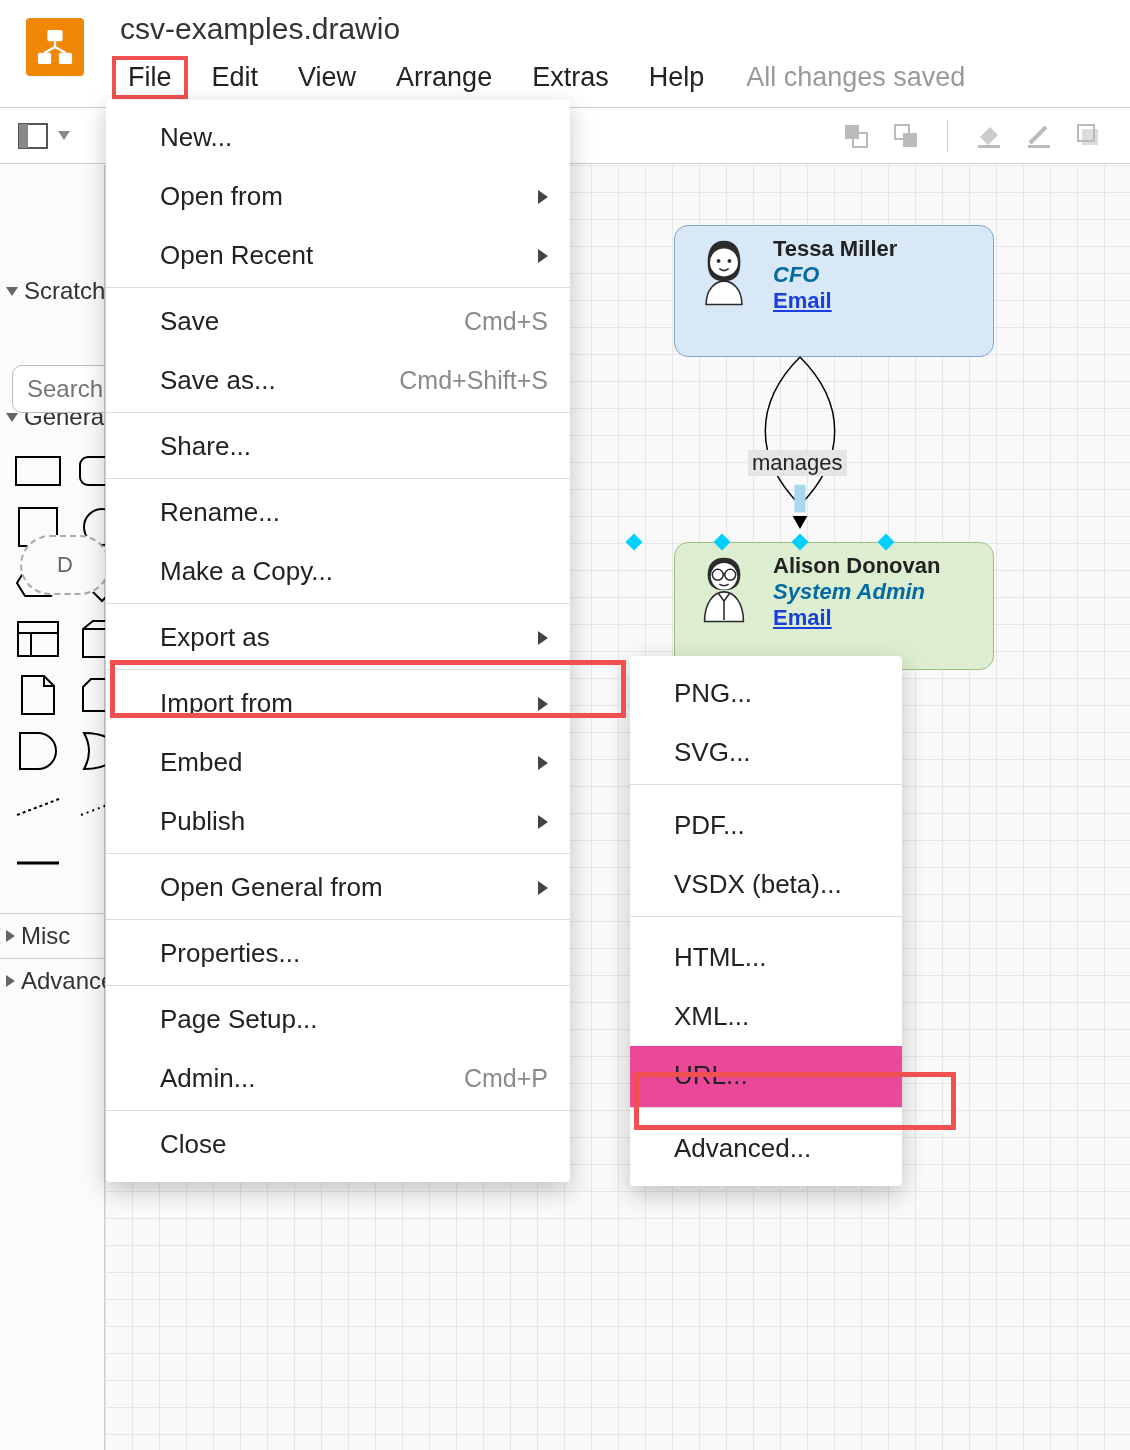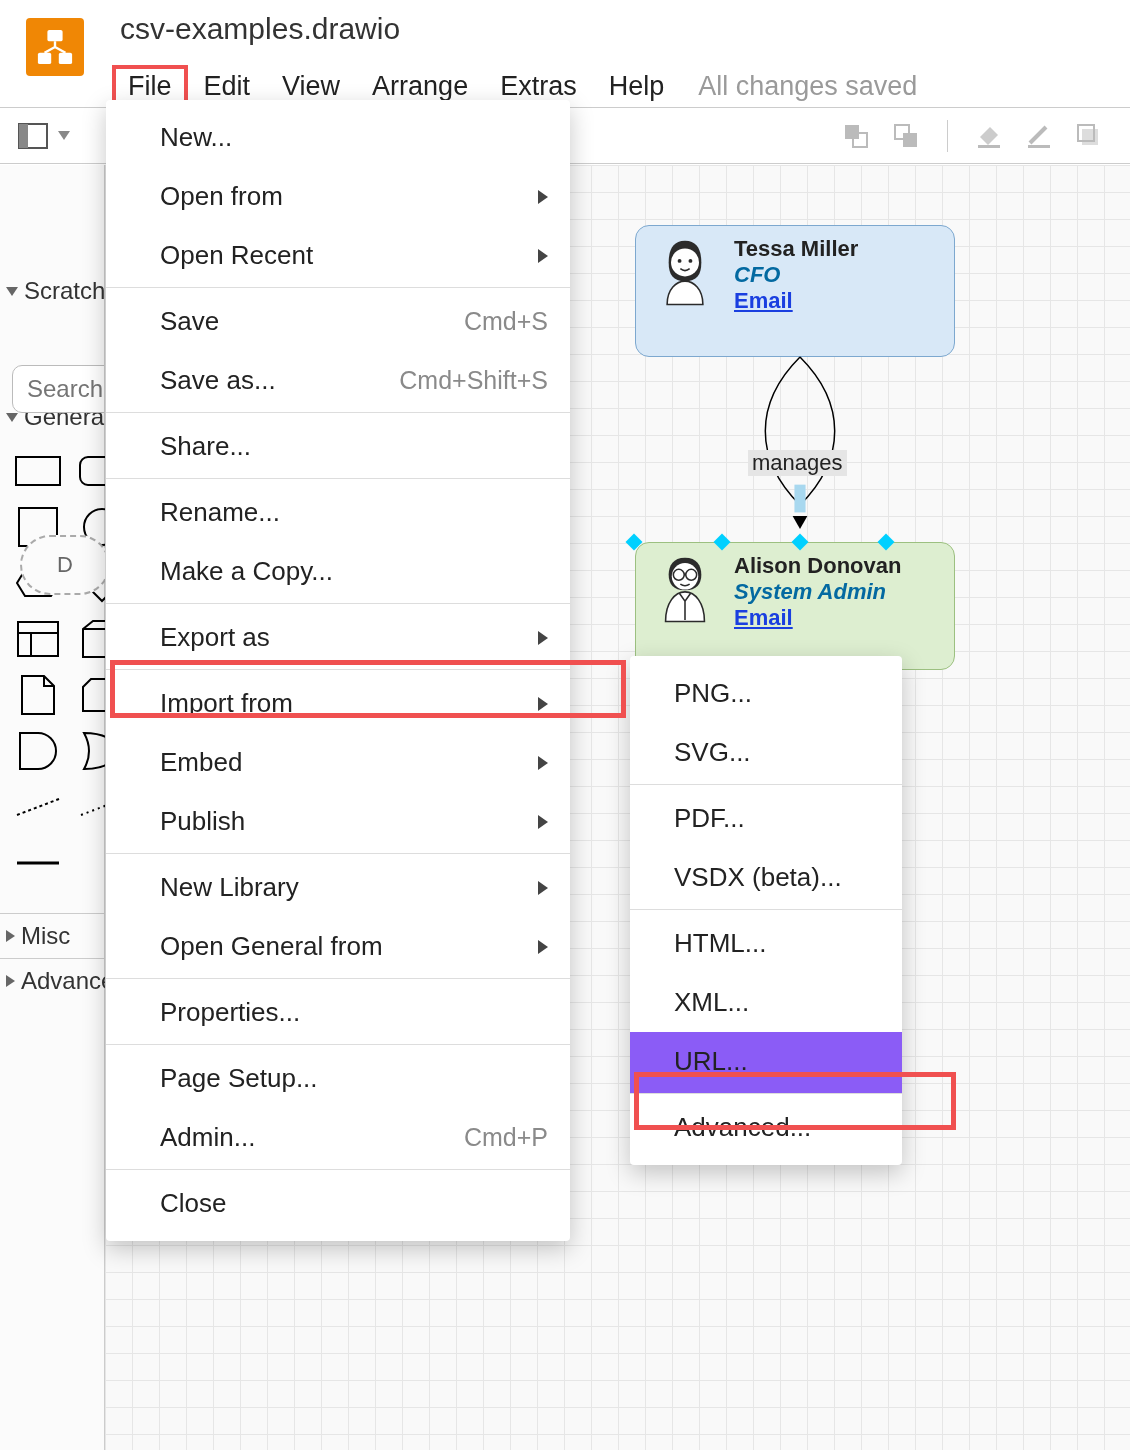--- a/index.html
+++ b/index.html
@@ -1,21 +1,21 @@
 <!DOCTYPE html>
 <html><head>
 <meta charset="utf-8">
 <style>
   * { box-sizing: border-box; margin: 0; padding: 0; }
   body { font-family: -apple-system, BlinkMacSystemFont, "Segoe UI", Helvetica, Arial, sans-serif; background: #fff; width:1130px; height:1450px; overflow:hidden; position:relative; color:#222; }
   .topbar { display:flex; align-items:flex-start; padding: 8px 0 0 26px; height:108px; border-bottom:1px solid #ccc; }
   .logo { width:58px; height:58px; background:#f08705; border-radius:4px; display:flex; align-items:center; justify-content:center; margin-top:10px; }
   .title-menu { margin-left:28px; }
   .doc-title { font-size:30px; font-weight:400; color:#333; padding:4px 0 10px 8px; }
-  .menubar { display:flex; gap:0; font-size:27px; color:#222;margin-top:9px; }
+  .menubar { display:flex; gap:8px; font-size:27px; color:#222; }
   .menu-item { padding:6px 16px; cursor:pointer; }
   .menu-item.active { border:4px solid #f05050; padding:2px 12px; }
   .save-status { color:#9a9a9a; margin-left:18px; padding-top:6px; font-size:27px; }
   .toolbar { height:56px; border-bottom:1px solid #ccc; display:flex; align-items:center; padding:0 18px; gap:16px; position:relative; }
   .toolbar-left { display:flex; align-items:center; gap:10px; }
   .sidebar { position:absolute; top:165px; left:0; width:105px; bottom:0; border-right:1px solid #ccc; background:#fbfbfb; padding-top:36px; }
   .search-wrap { position:absolute; top:200px; left:12px; width:92px; overflow:hidden; }
   .search-input { width:260px; height:48px; border:1px solid #bbb; border-radius:10px; padding:0 14px; font-size:24px; color:#888; background:#fff; }
   .section-label { display:flex; align-items:center; gap:6px; font-size:24px; color:#333; padding:8px 6px; }
   .chev { width:0; height:0; border-left:6px solid transparent; border-right:6px solid transparent; border-top:9px solid #666; display:inline-block; }
@@ -26,24 +26,24 @@
     background-image:linear-gradient(#e6e6e6 1px,transparent 1px),linear-gradient(90deg,#e6e6e6 1px,transparent 1px);
     background-size:27px 27px; }
   .dropdown { position:absolute; top:100px; left:106px; width:464px; background:#fff; box-shadow:0 8px 24px rgba(0,0,0,.22); border-radius:4px; padding:8px 0; font-size:26px; }
   .drop-row { display:flex; align-items:center; justify-content:space-between; padding:14px 22px 14px 54px; cursor:pointer; }
   .drop-row.sep-after { border-bottom:1px solid #ddd; margin-bottom:4px; padding-bottom:16px; }
   .drop-short { color:#8a8a8a; font-size:25px; }
   .sub-arrow { width:0; height:0; border-top:7px solid transparent; border-bottom:7px solid transparent; border-left:10px solid #444; }
   .export-highlight { position:absolute; top:660px; left:110px; width:516px; height:58px; border:5px solid #f05050; pointer-events:none; z-index:50; }
   .submenu { position:absolute; top:656px; left:630px; width:272px; background:#fff; box-shadow:0 8px 24px rgba(0,0,0,.22); border-radius:4px; padding:8px 0; font-size:26px; z-index:40; }
   .sub-row { padding:14px 22px 14px 44px; cursor:pointer; }
-  .sub-row.hover { background:#8b5cf6; }
-  .sub-row.sep-after { border-bottom:1px solid #ddd; margin-bottom:4px; padding-bottom:16px; }
+  .sub-row.hover { background:#ec4899; }
+  .sub-row.sep-after { border-bottom:1px solid #ddd; margin-bottom:11px; padding-bottom:16px; }
   .url-highlight { position:absolute; top:1072px; left:634px; width:322px; height:58px; border:5px solid #f05050; pointer-events:none; z-index:60; }
-  .node-card { position:absolute; border:1.5px solid; border-radius:14px; padding:10px 14px 10px 14px; display:flex; gap:14px; }
+  .node-card { position:absolute; border:1.5px solid; border-radius:14px; padding:10px 14px 10px 14px; display:flex; gap:14px;margin-left:39px; }
   .node1 { top:225px; left:635px; width:320px; height:132px; background:#d8e8f7; border-color:#7da8cf; }
   .node2 { top:542px; left:635px; width:320px; height:128px; background:#ddeed0; border-color:#9cc080; }
   .node-name { font-size:22px; font-weight:700; }
   .node-role { font-size:22px; font-style:italic; font-weight:700; color:#0369a1; }
   .node-email { font-size:22px; font-weight:700; color:#1a3fe0; text-decoration:underline; }
   .avatar { width:70px; height:70px; }
   .edge-label { position:absolute; top:450px; left:748px; font-size:22px; background:#e5e5e5; padding:0 4px; }
   .edge { position:absolute; left:740px; top:357px; width:120px; height:185px; pointer-events:none; overflow:visible; }
   .sel-handle { position:absolute; width:12px; height:12px; background:#00d0ff; transform:rotate(45deg); }
   .ellipsis-shape { position:absolute; top:370px; left:20px; width:90px; height:60px; border:2px dashed #aaa; border-radius:30px; overflow:hidden; display:flex; align-items:center; justify-content:center; font-size:22px; color:#666; background:#fbfbfb;}
@@ -319,24 +319,20 @@
       <span class="sub-arrow"></span>
     </div>
   <div class="drop-row">
       <span>Embed</span>
       <span class="sub-arrow"></span>
     </div>
   <div class="drop-row sep-after">
       <span>Publish</span>
       <span class="sub-arrow"></span>
     </div>
-  <div class="drop-row">
-      <span>New Library</span>
-      <span class="sub-arrow"></span>
-    </div>
   <div class="drop-row sep-after">
       <span>Open General from</span>
       <span class="sub-arrow"></span>
     </div>
   <div class="drop-row sep-after">
       <span>Properties...</span>
     </div>
   <div class="drop-row">
       <span>Page Setup...</span>
     </div>

